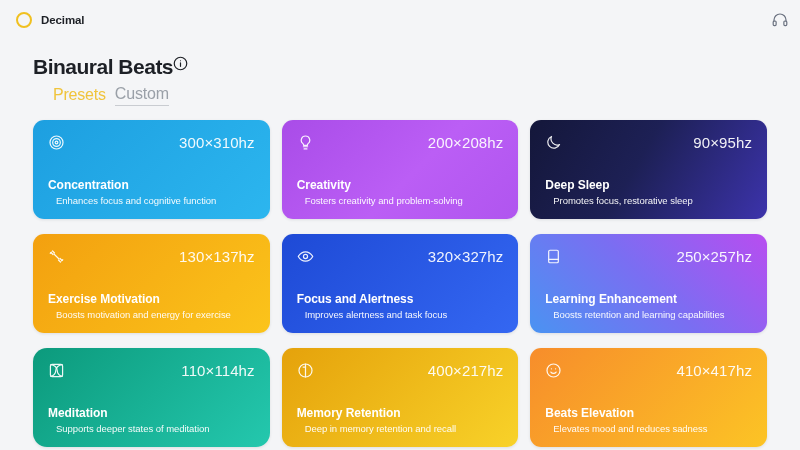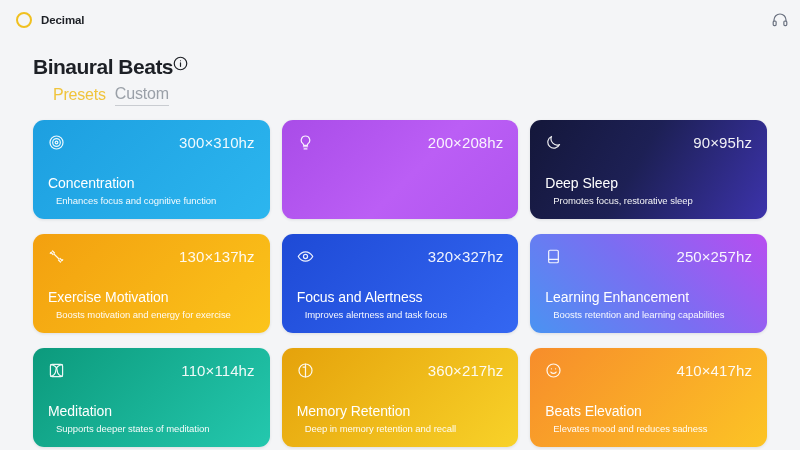--- a/index.html
+++ b/index.html
@@ -129,22 +129,22 @@
   }
   .card-freq {
     font-size: 15px;
     letter-spacing: 0.1px;
     opacity: 0.93;
     white-space: nowrap;
     font-weight: 400;
   }
   .card-bottom { }
   .card-name {
-    font-size: 14px;
-    font-weight: 400;
+    font-size: 12px;
+    font-weight: 700;
     letter-spacing: -0.05px;
     margin-bottom: 3px;
     line-height: 1.2;
   }
   .card-desc {
     font-size: 9.5px;
     font-weight: 400;
     letter-spacing: -0.05px;
     opacity: 0.95;
     line-height: 1.2;
@@ -208,20 +208,24 @@
     <div class="card-top">
       <span>
         <svg class="card-icon" viewBox="0 0 24 24" fill="none" stroke="currentColor" stroke-width="1.7" stroke-linecap="round" stroke-linejoin="round" aria-hidden="true">
           <path d="M9 18h6"></path>
             <path d="M10 21h4"></path>
           <path d="M12 2.8a6 6 0 0 0-3.6 10.8c.6.5.9 1.1.9 1.8v.6h5.4v-.6c0-.7.3-1.3.9-1.8A6 6 0 0 0 12 2.8z"></path>
         </svg>
       </span>
       <span class="card-freq">200×208hz</span>
     </div>
+    <div class="card-bottom">
+      <div class="card-name">Creativity</div>
+      <div class="card-desc">Fosters creativity and problem-solving</div>
+    </div>
   </div>
 
   <div class="card" style="background:linear-gradient(120deg,#14173a 0%,#1d2055 45%,#3c33ab 100%);justify-content:space-between;">
     <div class="card-top">
       <span>
         <svg class="card-icon" viewBox="0 0 24 24" fill="none" stroke="currentColor" stroke-width="1.7" stroke-linecap="round" stroke-linejoin="round" aria-hidden="true">
           <path d="M20.5 14.8A8.6 8.6 0 0 1 9.2 3.5a8.6 8.6 0 1 0 11.3 11.3z"></path>
         </svg>
       </span>
       <span class="card-freq">90×95hz</span>
@@ -278,21 +282,21 @@
         </svg>
       </span>
       <span class="card-freq">250×257hz</span>
     </div>
     <div class="card-bottom">
       <div class="card-name">Learning Enhancement</div>
       <div class="card-desc">Boosts retention and learning capabilities</div>
     </div>
   </div>
 
-  <div class="card" style="background:linear-gradient(135deg,#0c9a7c 0%,#24c8ae 100%);">
+  <div class="card" style="background:linear-gradient(135deg,#0c9a7c 0%,#24c8ae 100%);border-radius:14px;">
     <div class="card-top">
       <span>
         <svg class="card-icon" viewBox="0 0 24 24" fill="none" stroke="currentColor" stroke-width="1.7" stroke-linecap="round" stroke-linejoin="round" aria-hidden="true">
           <rect x="3.4" y="3.4" width="17.2" height="17.2" rx="2.4"></rect>
           <path d="M3.9 3.9c5 0 9.1 3.6 9.1 8.1s4.1 8.1 7.1 8.1"></path>
           <path d="M20.1 3.9c-5 0-9.1 3.6-9.1 8.1s-4.1 8.1-7.1 8.1"></path>
         </svg>
       </span>
       <span class="card-freq">110×114hz</span>
     </div>
@@ -304,21 +308,21 @@
 
   <div class="card" style="background:linear-gradient(135deg,#e5a20b 0%,#f8d229 100%);">
     <div class="card-top">
       <span>
         <svg class="card-icon" viewBox="0 0 24 24" fill="none" stroke="currentColor" stroke-width="1.7" stroke-linecap="round" stroke-linejoin="round" aria-hidden="true">
           <circle cx="12" cy="12" r="9.2"></circle>
           <path d="M12 2.8v18.4"></path>
           <path d="M12 7.2h-3.4"></path>
         </svg>
       </span>
-      <span class="card-freq">360×217hz</span>
+      <span class="card-freq">400×217hz</span>
     </div>
     <div class="card-bottom">
       <div class="card-name">Memory Retention</div>
       <div class="card-desc">Deep in memory retention and recall</div>
     </div>
   </div>
 
   <div class="card" style="background:linear-gradient(135deg,#f78d2b 0%,#fcc425 100%);">
     <div class="card-top">
       <span>

